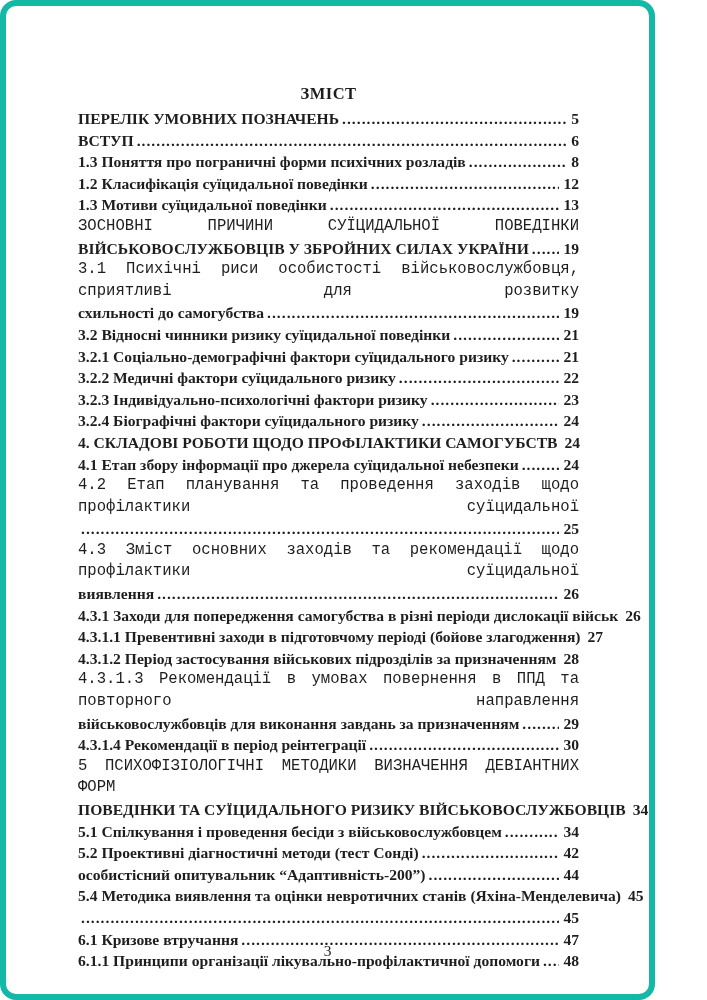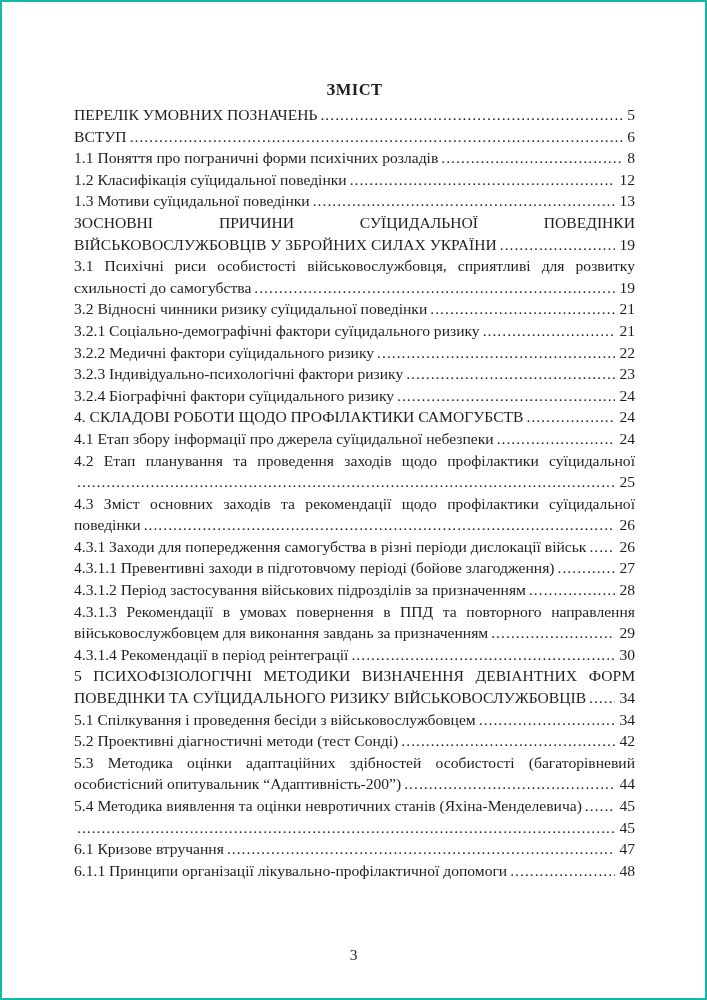--- a/index.html
+++ b/index.html
@@ -6,25 +6,25 @@
     margin: 0;
     padding: 0;
     background: #ffffff;
     width: 707px;
     height: 1000px;
     font-family: "Liberation Serif", "DejaVu Serif", serif;
   }
   .page {
     position: relative;
     box-sizing: border-box;
-    width: 707px;
+    width: 655px;
     height: 1000px;
     background: #ffffff;
-    border: 2px solid #14b8a6;
-    border-radius: 0;
+    border: 6px solid #14b8a6;
+    border-radius: 16px;
     padding: 77px 70px 0 72px;
     color: #1e1e1e;
     overflow: hidden;
   }
   .doc-title {
     margin: 0 0 3px 0;
     text-align: center;
     font-size: 16.5px;
     line-height: 22px;
     font-weight: bold;
@@ -34,26 +34,28 @@
     width: 100%;
   }
   .toc-line {
     font-size: 15.6px;
     line-height: 21.6px;
     width: 100%;
   }
   .toc-line.row {
     display: flex;
     align-items: center;
+    font-weight: bold;
   }
   .toc-line.just {
     display: block;
     text-align: justify;
     text-align-last: justify;
     white-space: normal;
+    font-family: Liberation Mono, monospace;
   }
   .toc-line .txt {
     white-space: nowrap;
     flex: 0 0 auto;
   }
   .toc-line .txt.grow {
     flex: 1 1 auto;
     white-space: normal;
     text-align: justify;
     text-align-last: justify;
@@ -97,21 +99,21 @@
         <span class="txt">ПЕРЕЛІК УМОВНИХ ПОЗНАЧЕНЬ</span>
         <span class="dots"></span>
         <span class="pg">5</span>
       </div>
       <div class="toc-line row">
         <span class="txt">ВСТУП</span>
         <span class="dots"></span>
         <span class="pg">6</span>
       </div>
       <div class="toc-line row">
-        <span class="txt">1.1 Поняття про пограничні форми психічних розладів</span>
+        <span class="txt">1.3 Поняття про пограничні форми психічних розладів</span>
         <span class="dots"></span>
         <span class="pg">8</span>
       </div>
       <div class="toc-line row">
         <span class="txt">1.2 Класифікація суїцидальної поведінки</span>
         <span class="dots"></span>
         <span class="pg">12</span>
       </div>
       <div class="toc-line row">
         <span class="txt">1.3 Мотиви суїцидальної поведінки</span>
@@ -165,42 +167,42 @@
         <span class="dots"></span>
         <span class="pg">24</span>
       </div>
       <div class="toc-line just">4.2 Етап планування та проведення заходів щодо профілактики суїцидальної</div>
       <div class="toc-line row">
         <span class="dots"></span>
         <span class="pg">25</span>
       </div>
       <div class="toc-line just">4.3 Зміст основних заходів та рекомендації щодо профілактики суїцидальної</div>
       <div class="toc-line row">
-        <span class="txt">поведінки</span>
+        <span class="txt">виявлення</span>
         <span class="dots"></span>
         <span class="pg">26</span>
       </div>
       <div class="toc-line row">
         <span class="txt">4.3.1 Заходи для попередження самогубства в різні періоди дислокації військ</span>
         <span class="dots"></span>
         <span class="pg">26</span>
       </div>
       <div class="toc-line row">
         <span class="txt">4.3.1.1 Превентивні заходи в підготовчому періоді (бойове злагодження)</span>
         <span class="dots"></span>
         <span class="pg">27</span>
       </div>
       <div class="toc-line row">
         <span class="txt">4.3.1.2 Період застосування військових підрозділів за призначенням</span>
         <span class="dots"></span>
         <span class="pg">28</span>
       </div>
       <div class="toc-line just">4.3.1.3 Рекомендації в умовах повернення в ППД та повторного направлення</div>
       <div class="toc-line row">
-        <span class="txt">військовослужбовцем для виконання завдань за призначенням</span>
+        <span class="txt">військовослужбовців для виконання завдань за призначенням</span>
         <span class="dots"></span>
         <span class="pg">29</span>
       </div>
       <div class="toc-line row">
         <span class="txt">4.3.1.4 Рекомендації в період реінтеграції</span>
         <span class="dots"></span>
         <span class="pg">30</span>
       </div>
       <div class="toc-line just">5 ПСИХОФІЗІОЛОГІЧНІ МЕТОДИКИ ВИЗНАЧЕННЯ ДЕВІАНТНИХ ФОРМ</div>
       <div class="toc-line row">
@@ -211,21 +213,20 @@
       <div class="toc-line row">
         <span class="txt">5.1 Спілкування і проведення бесіди з військовослужбовцем</span>
         <span class="dots"></span>
         <span class="pg">34</span>
       </div>
       <div class="toc-line row">
         <span class="txt">5.2 Проективні діагностичні методи (тест Сонді)</span>
         <span class="dots"></span>
         <span class="pg">42</span>
       </div>
-      <div class="toc-line just">5.3 Методика оцінки адаптаційних здібностей особистості (багаторівневий</div>
       <div class="toc-line row">
         <span class="txt">особистісний опитувальник “Адаптивність-200”)</span>
         <span class="dots"></span>
         <span class="pg">44</span>
       </div>
       <div class="toc-line row">
         <span class="txt">5.4 Методика виявлення та оцінки невротичних станів (Яхіна-Менделевича)</span>
         <span class="dots"></span>
         <span class="pg">45</span>
       </div>

